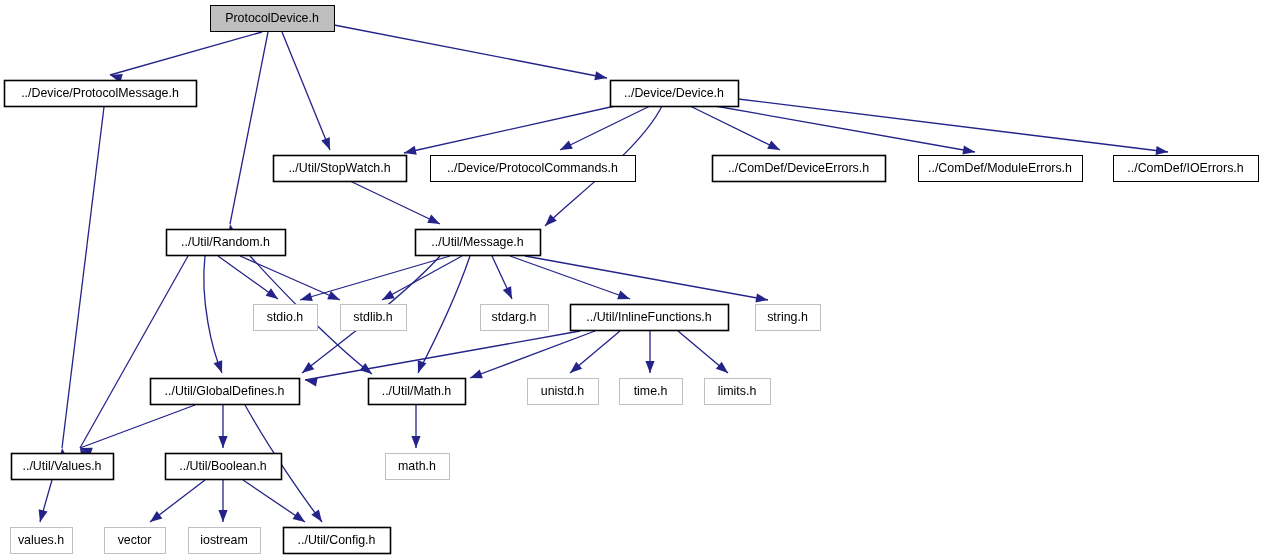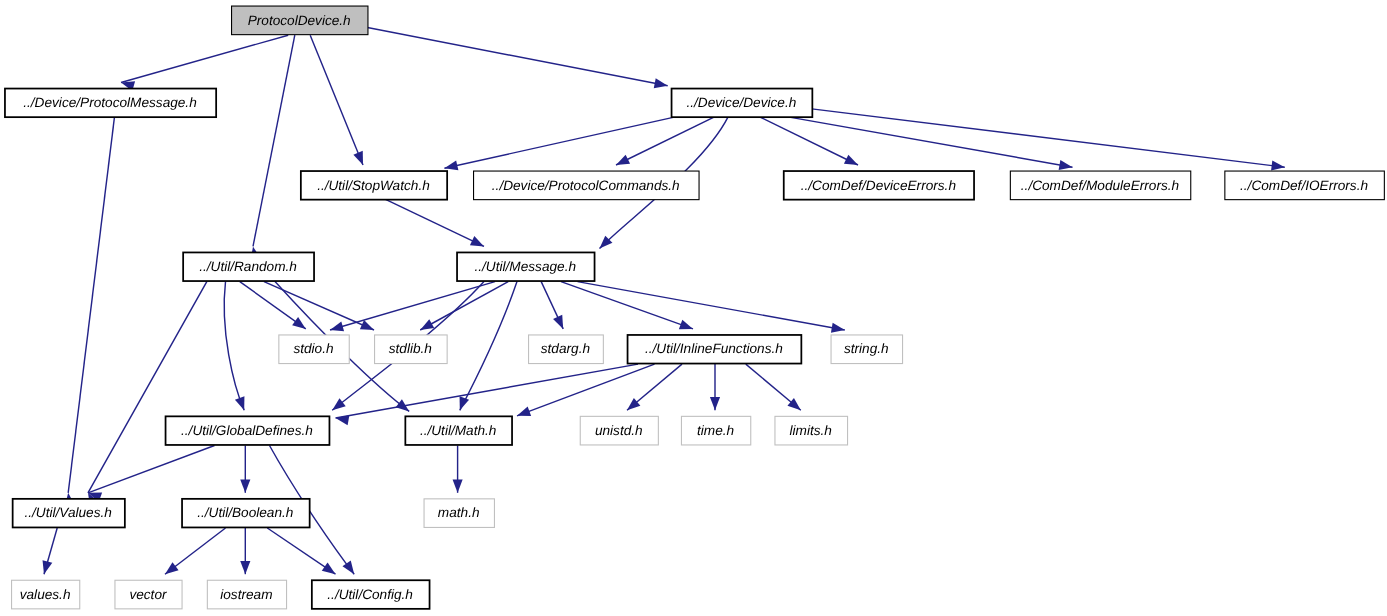--- a/index.html
+++ b/index.html
@@ -10,21 +10,20 @@
   body {
     width: 1261px;
     height: 560px;
     font-family: "Liberation Sans", sans-serif;
     overflow: hidden;
   }
   #graph-root {
     position: relative;
     width: 1261px;
     height: 560px;
-    font-style: italic;
   }
   svg#dep-graph {
     display: block;
     width: 1261px;
     height: 560px;
   }
   .node-box {
     fill: #ffffff;
     stroke: #000000;
     stroke-width: 1;

